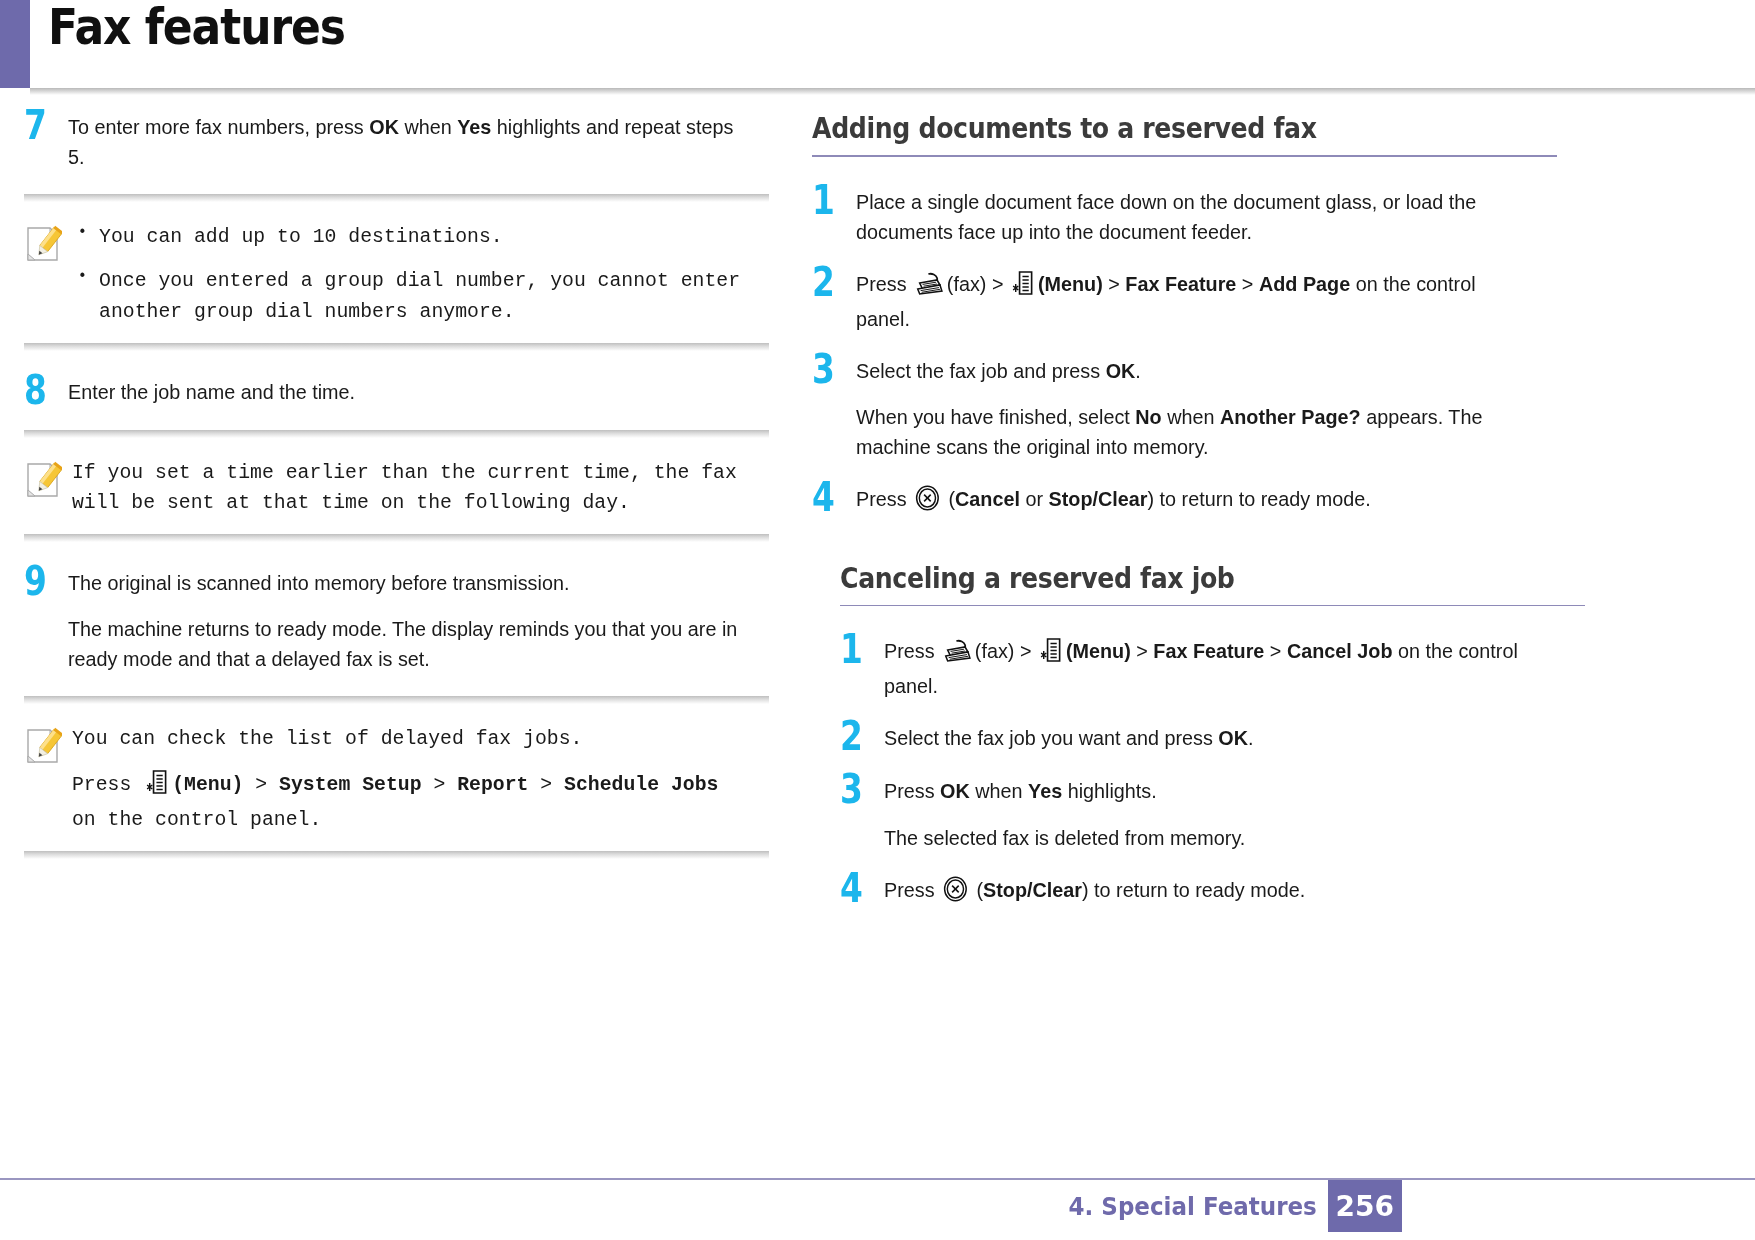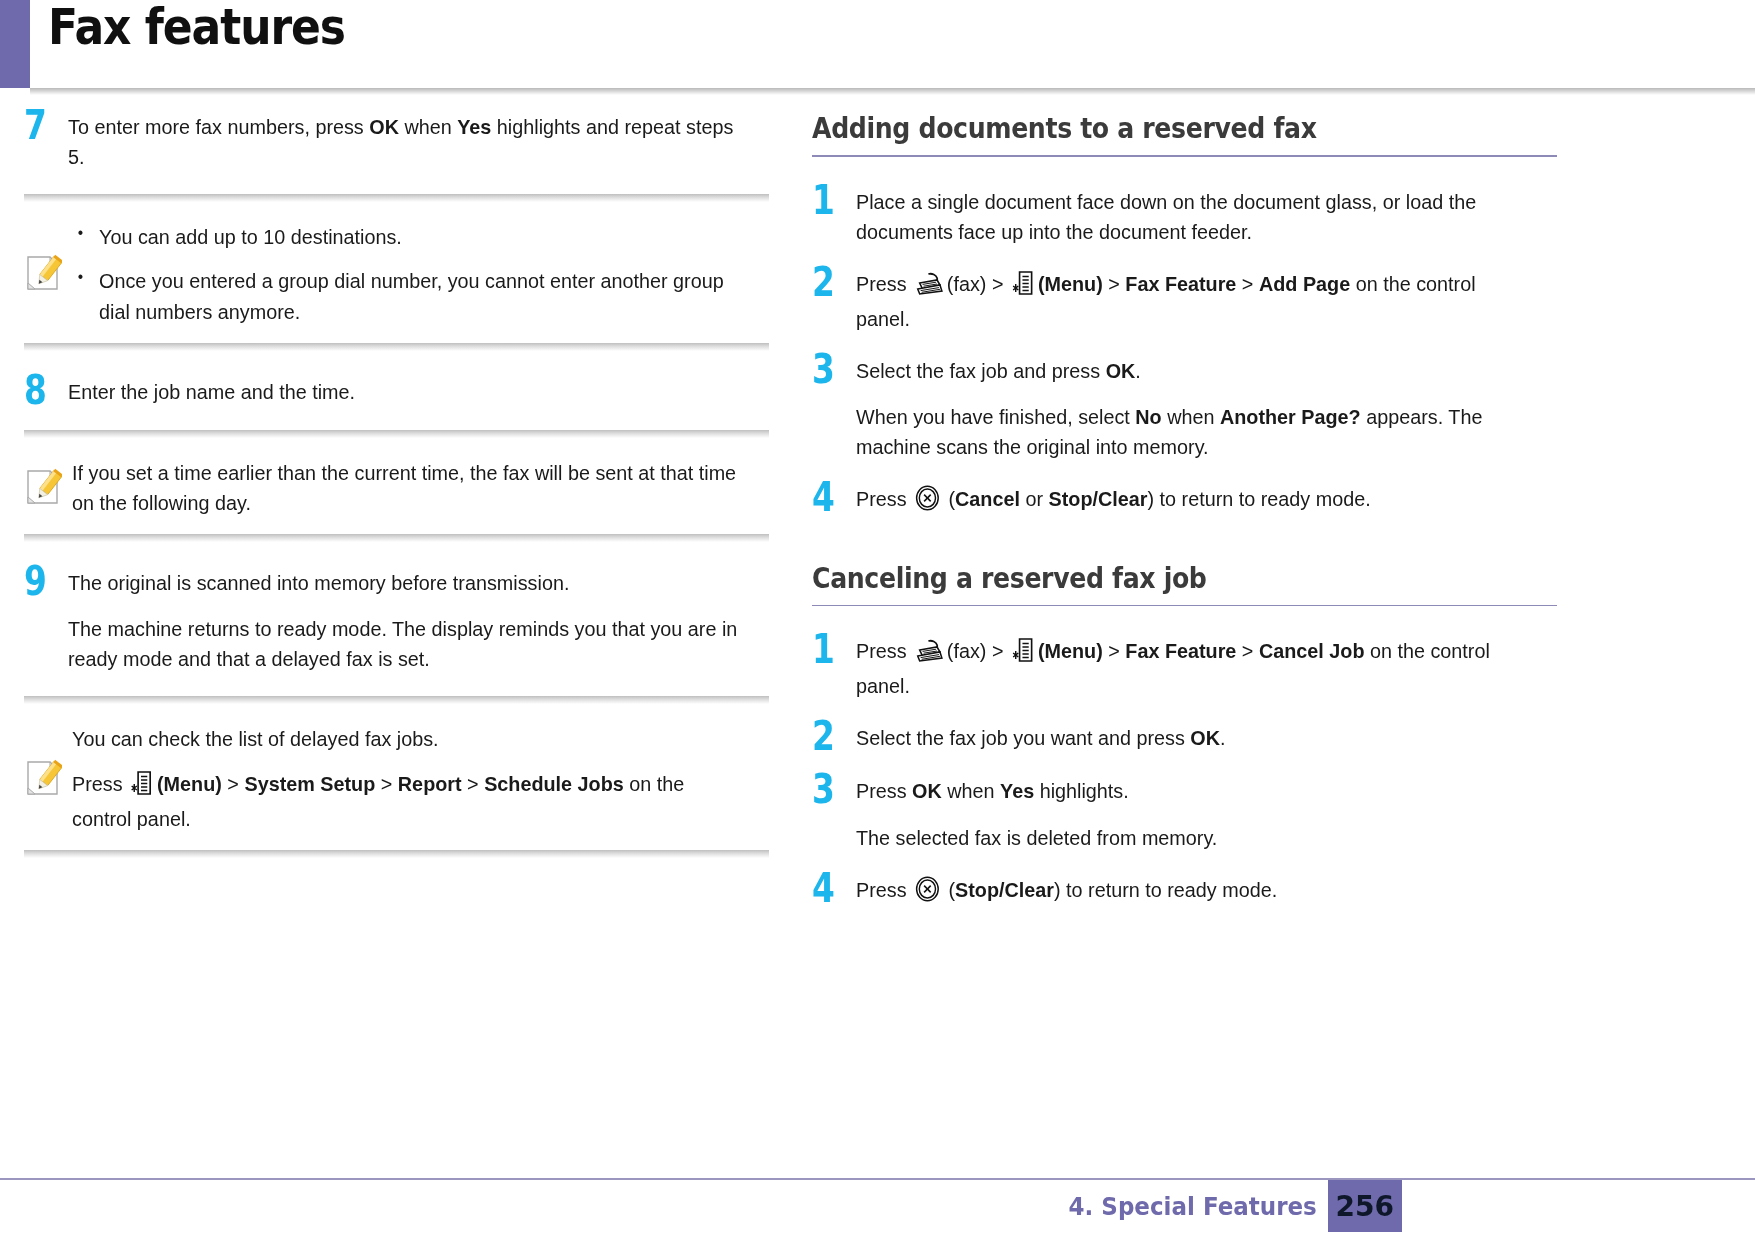--- a/index.html
+++ b/index.html
@@ -116,22 +116,23 @@
   .note-rule-top {
     top: 0;
     background: linear-gradient(to bottom, #bfbfbf 0%, #dcdcdc 40%, #ffffff 100%);
   }
   .note-rule-bottom {
     bottom: 0;
     background: linear-gradient(to bottom, #bfbfbf 0%, #dcdcdc 40%, #ffffff 100%);
   }
   .note-inner {
     display: flex;
-    align-items: center;
+    align-items: flex-start;
     padding-top: 6px;
+    font-family: Liberation Mono, monospace;
   }
   .note-icon-wrap {
     flex: 0 0 auto;
     width: 48px;
     padding-top: 2px;
   }
   .note-content {
     flex: 1 1 auto;
     font-size: 20.5px;
     line-height: 1.47;
@@ -173,21 +174,21 @@
     transform-origin: left top;
     white-space: nowrap;
   }
   .section-rule {
     width: 745px;
     height: 1.5px;
     background: #8e8ab8;
     margin: 10px 0 30px 0;
   }
   .section-block { margin-bottom: 12px; }
-  .section-block.second { margin-top: 42px; }
+  .section-block.second { margin-top: 42px; margin-left: 28px; }
 
   
   .icon-inline {
     display: inline-block;
     vertical-align: -5px;
     margin: 0 3px;
   }
 
   
   .footer {
@@ -217,21 +218,21 @@
     transform-origin: right top;
     white-space: nowrap;
   }
   .footer-pagebox {
     position: absolute;
     right: 0;
     top: 2px;
     min-width: 72px;
     height: 52px;
     background: #6e6aab;
-    color: #0f172a;
+    color: #ffffff;
     font-size: 28px;
     font-weight: bold;
     font-family: "DejaVu Sans", sans-serif;
     display: flex;
     align-items: center;
     justify-content: center;
     padding: 16px 8px;
     box-sizing: border-box;
   }
 </style>

